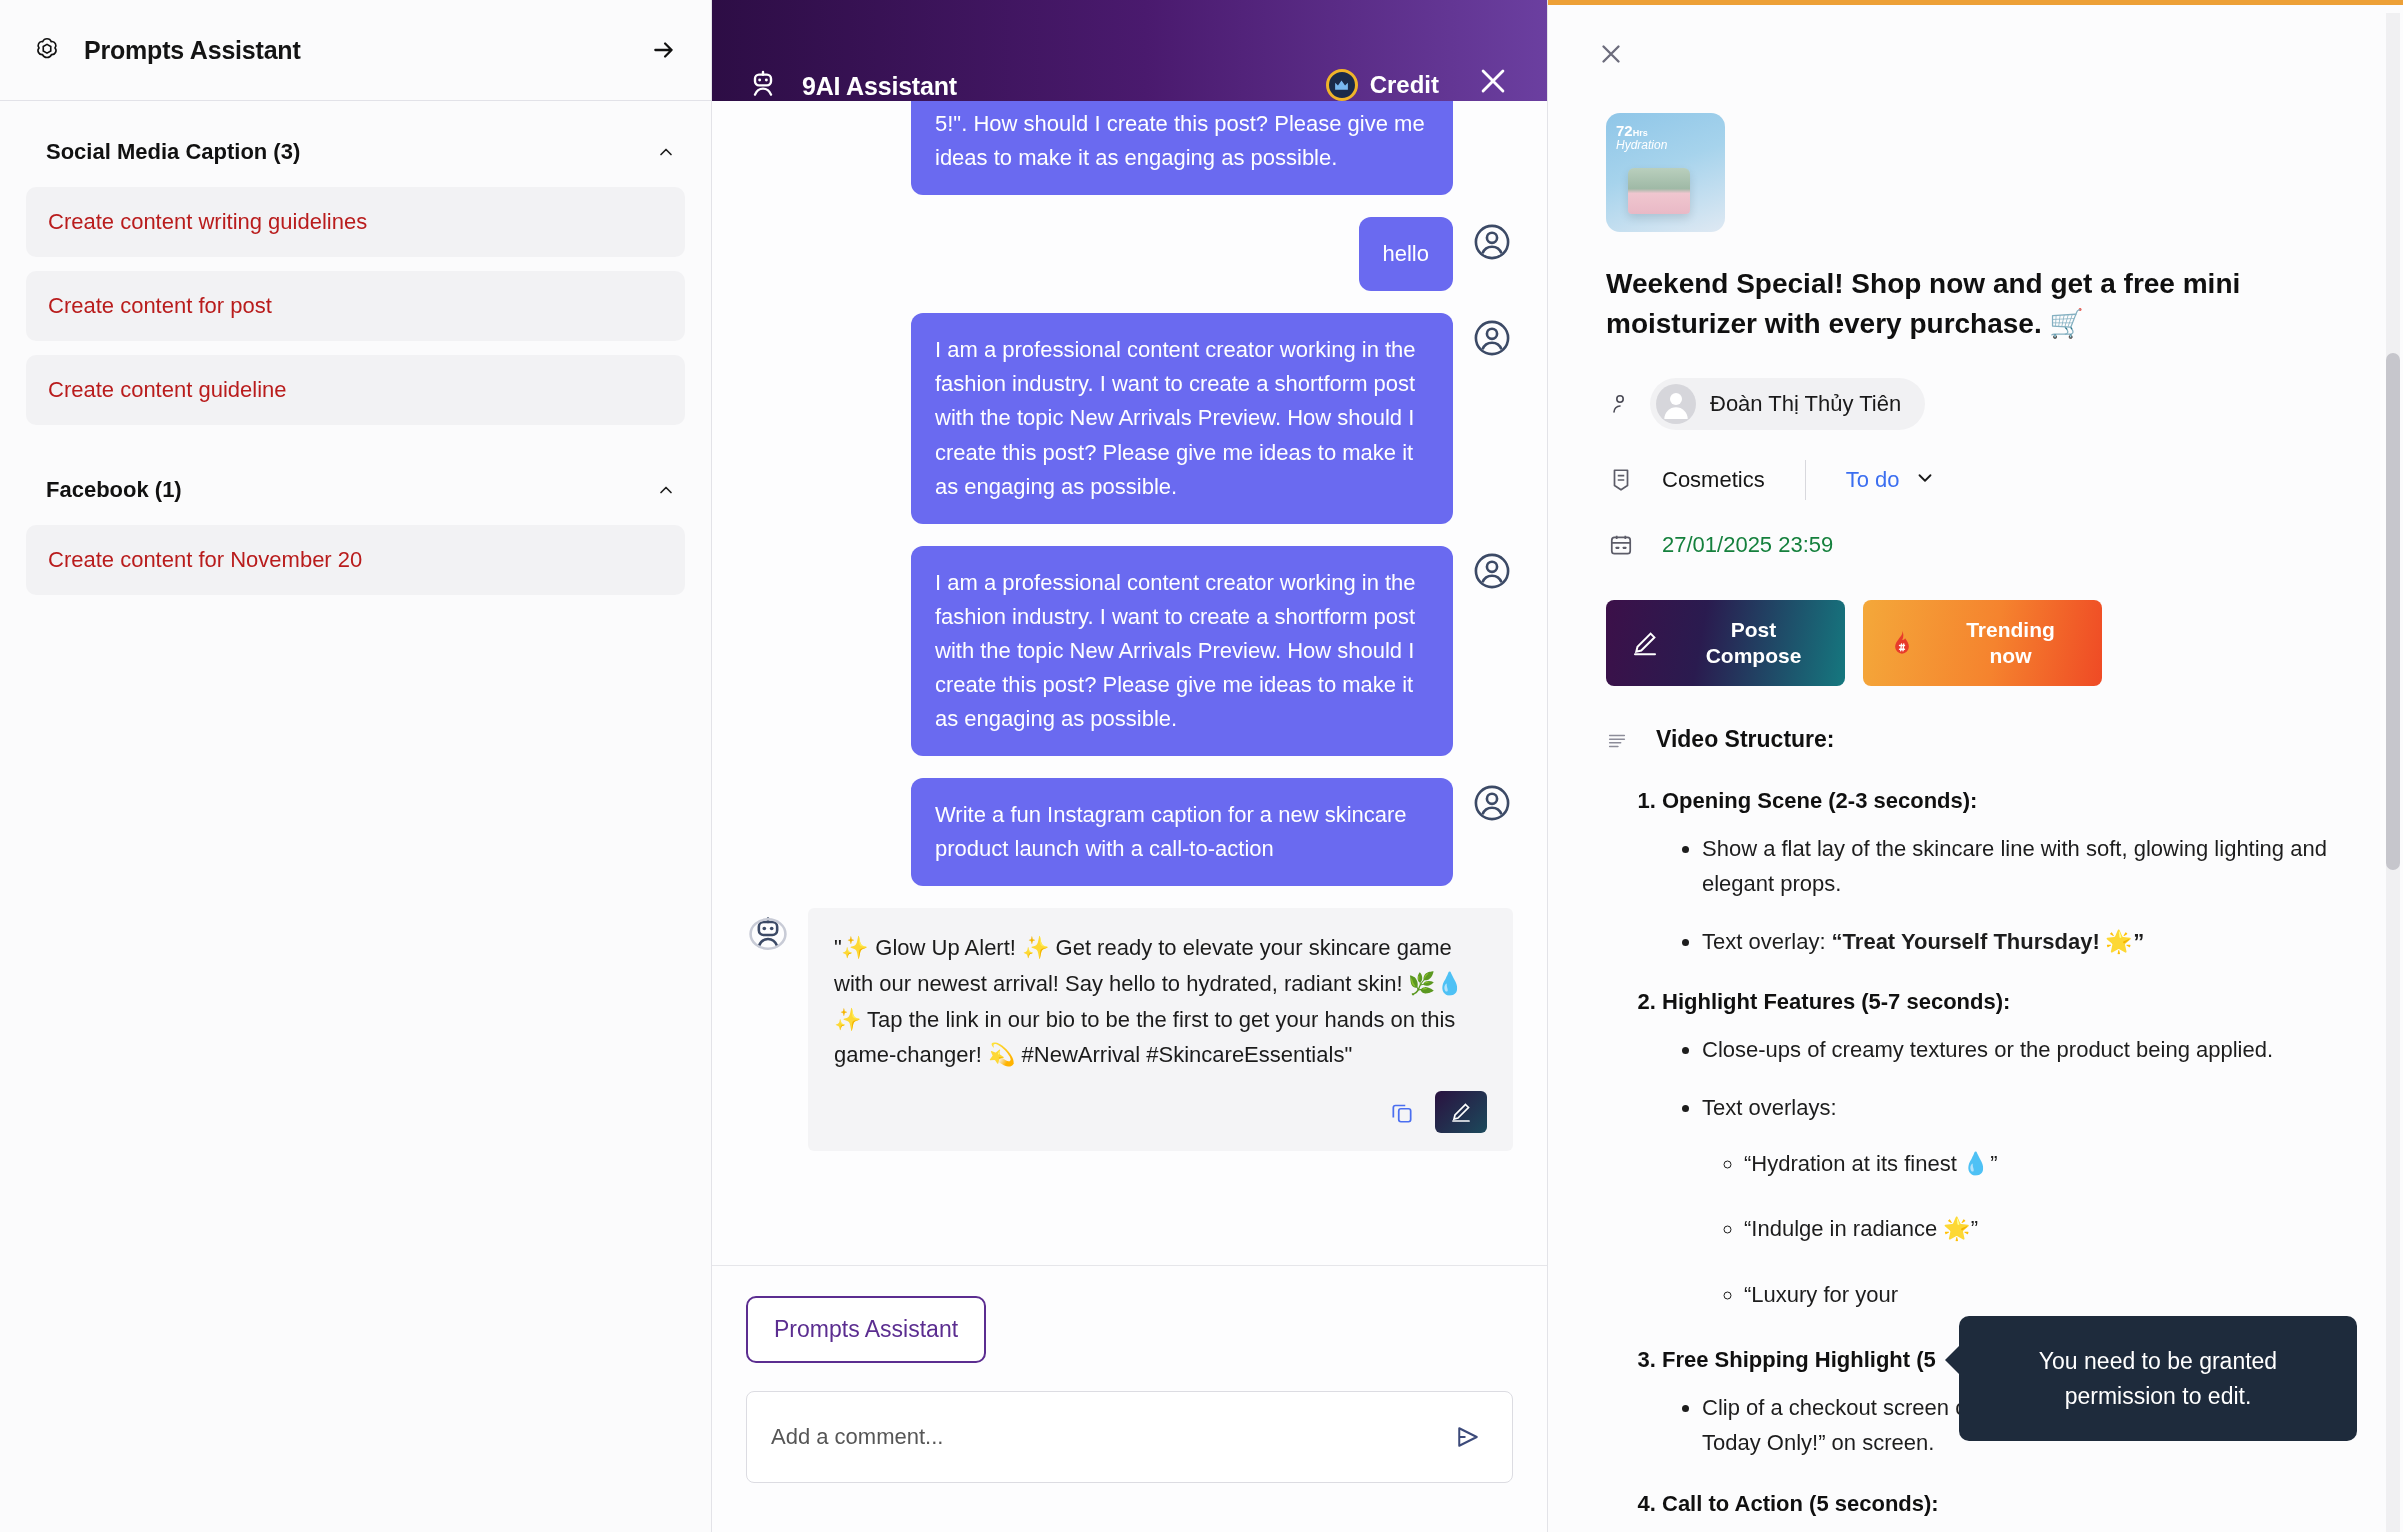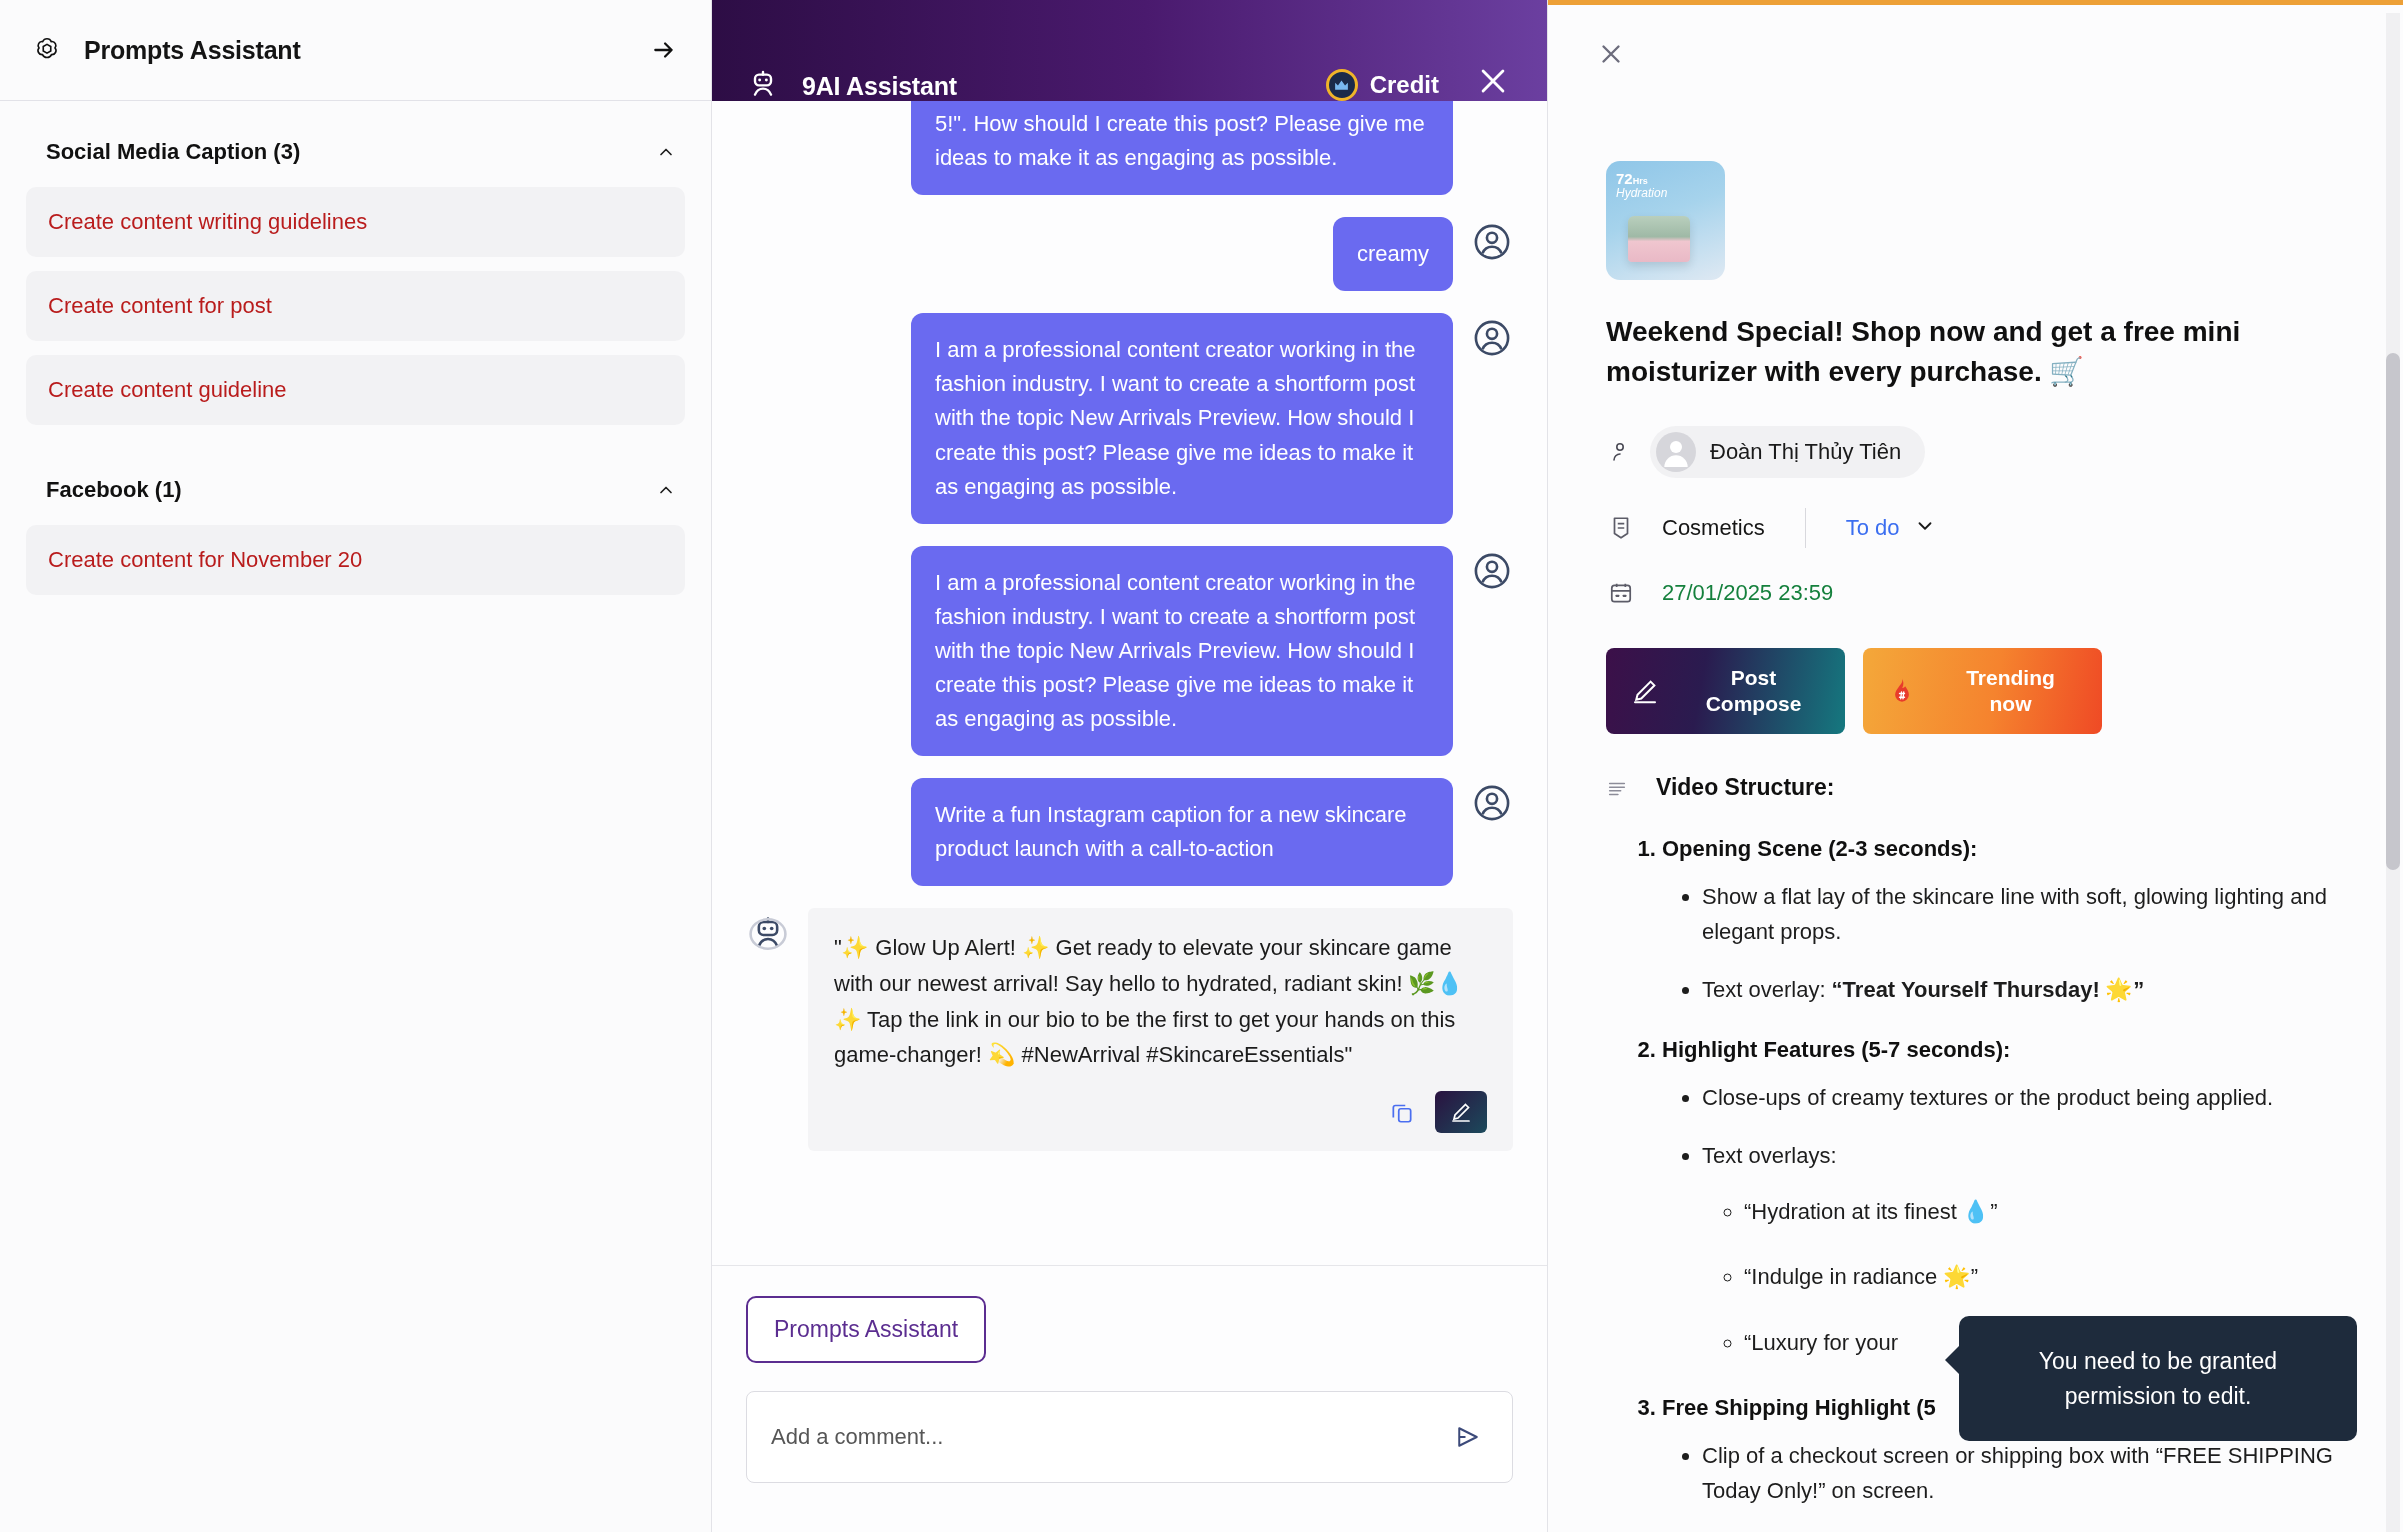--- a/index.html
+++ b/index.html
@@ -149,21 +149,20 @@
   .send-btn { width: 40px; height: 40px; display:flex;align-items:center;justify-content:center; cursor:pointer; }
 
   
   .right-panel {
     flex: 1; height: 1532px;
     background: #fcfcfd;
     border-top: 5px solid #eda037;
     display: flex; flex-direction: column;
     position: relative;
     overflow: hidden;
-    gap: 48px;
   }
   .rp-header { height: 98px; flex:none; display:flex; align-items:center; padding: 0 44px; }
   .rp-close { width: 38px; height: 38px; display:flex;align-items:center;justify-content:center; cursor:pointer; }
   .rp-body { flex: 1; padding: 10px 60px 0 58px; overflow: hidden; position: relative; }
 
   .thumb {
     width: 119px; height: 119px; border-radius: 14px;
     background: linear-gradient(160deg, #8fc6e8 0%, #a6d3ec 45%, #dfe9f3 100%);
     position: relative; overflow: hidden; cursor: pointer;
   }
@@ -329,21 +328,21 @@
     </div>
 
     <div class="chat-body">
 
       <div class="msg-row user first-cut">
         <div class="bubble-user">5!". How should I create this post? Please give me ideas to make it as engaging as possible.</div>
         <div class="avatar-spacer"></div>
       </div>
 
       <div class="msg-row user">
-        <div class="bubble-user">creamy</div>
+        <div class="bubble-user">hello</div>
         <span class="avatar-user">
           <svg width="42" height="42" viewBox="0 0 24 24" fill="none" stroke="#3c4a66" stroke-width="1.5">
             <circle cx="12" cy="12" r="9.2"></circle>
               <circle cx="12" cy="9.6" r="2.9"></circle>
             <path d="M6.6 18.4a5.8 5.8 0 0 1 10.8 0"></path>
           </svg>
         </span>
       </div>
 
       <div class="msg-row user">

